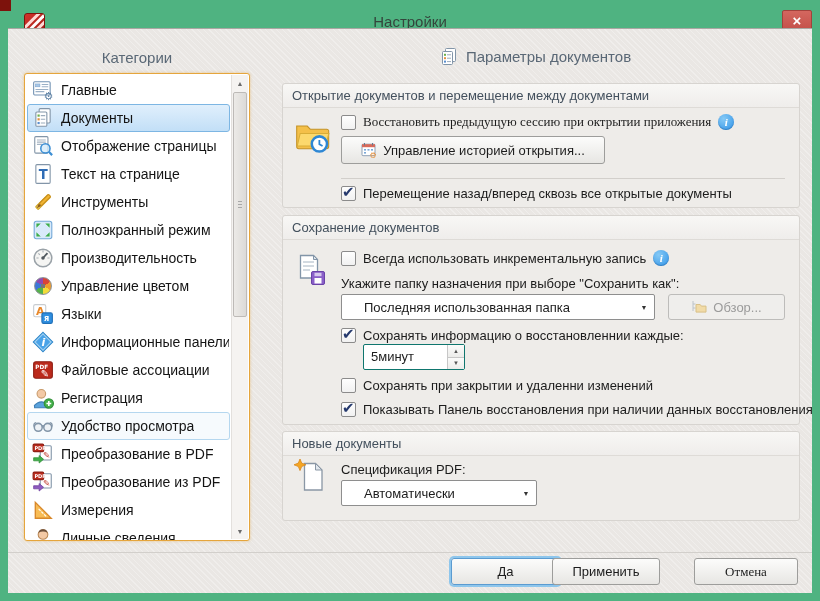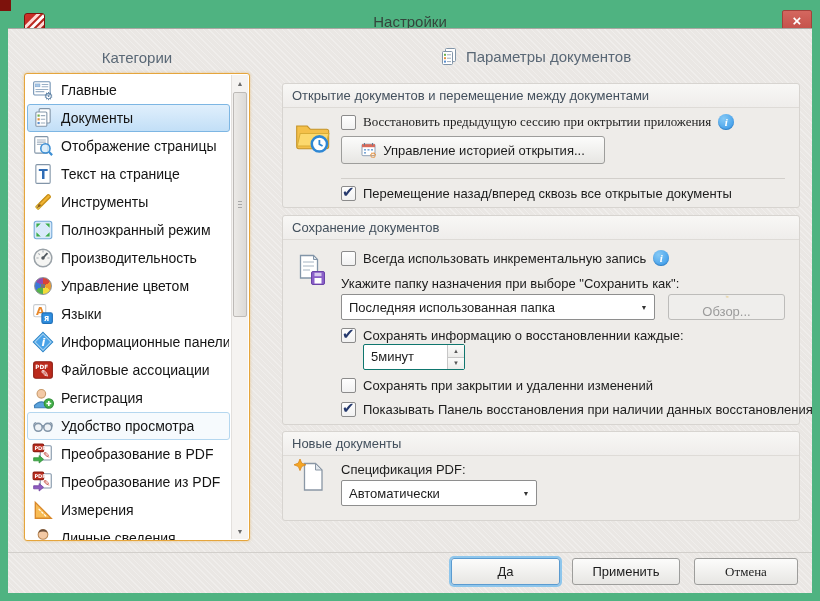--- a/index.html
+++ b/index.html
@@ -65,39 +65,39 @@
   .cb[data-checked="true"]::after{content:"✔";position:absolute;left:0px;top:-4px;font-size:15px;color:#25396d;}
   .info{width:16px;height:16px;border-radius:50%;background:radial-gradient(circle at 35% 30%,#85c9f5,#2f93e8);
     box-shadow:inset 0 -1px 1px rgba(0,60,120,.35);color:#fff;display:inline-flex;align-items:center;justify-content:center;
     font-size:11px;font-weight:bold;font-style:italic;font-family:"Liberation Serif","DejaVu Serif",serif;}
   .info::after{content:"i";}
   .lbl{position:absolute;font-size:13px;color:#1c1c1c;white-space:nowrap;}
   .divider{position:absolute;height:1px;background:#d2cfcb;}
   
   .btn{display:flex;align-items:center;justify-content:center;gap:6px;font-size:13px;color:#1c1c1c;
     background:linear-gradient(#fcfcfb,#e7e6e3);border:1px solid #9d9d9b;border-radius:3px;cursor:pointer;}
-  .btn[data-disabled="true"]{background:#efeeec;border-color:#bdbcba;color:#9b9b9b;cursor:default;flex-direction:column;}
+  .btn[data-disabled="true"]{background:#efeeec;border-color:#bdbcba;color:#9b9b9b;cursor:default;}
   .btn-history{position:absolute;left:58px;top:52px;width:264px;height:28px;}
   .btn-browse{position:absolute;left:385px;top:78px;width:117px;height:26px;}
   
   .combo{position:absolute;height:26px;background:#fff;border:1px solid #8e8e8e;border-radius:2px;display:flex;align-items:center;cursor:pointer;}
-  .combo-text{flex:1;padding:0 7px;font-size:13px;color:#1c1c1c;white-space:nowrap;overflow:hidden;}
+  .combo-text{flex:1;padding:0 22px;font-size:13px;color:#1c1c1c;white-space:nowrap;overflow:hidden;}
   .combo-arrow{width:20px;display:flex;align-items:center;justify-content:center;color:#333;font-size:7px;}
   .combo-arrow::after{content:"▼";}
   .spin{position:absolute;left:80px;top:128px;width:102px;height:26px;background:#fff;border:1px solid #0f766e;border-radius:2px;display:flex;}
   .spin-text{flex:1;padding:4px 0 0 7px;font-size:13px;color:#1c1c1c;}
   .spin-btns{width:17px;border-left:1px solid #c7c7c7;display:flex;flex-direction:column;}
   .spin-up,.spin-down{flex:1;display:flex;align-items:center;justify-content:center;font-size:6px;color:#555;cursor:pointer;background:linear-gradient(#fbfbfa,#ececea);}
   .spin-up{border-bottom:1px solid #c7c7c7;}
   .spin-up::after{content:"▲";} .spin-down::after{content:"▼";}
   
   .footer-line{position:absolute;left:0;right:0;top:523px;height:1px;background:#d2cfcb;}
   .fbtn{position:absolute;top:529px;height:27px;}
   .btn-ok{left:443px;width:109px;border:1px solid #5b9bd0;box-shadow:0 0 0 2px #8ec6ec;}
-  .btn-apply{left:564px;width:108px;}
+  .btn-apply{left:544px;width:108px;}
   .btn-cancel{left:686px;width:104px;font-family:Liberation Serif, serif;}
   text{font-family:"DejaVu Sans",sans-serif;}
 </style>
 </head>
 <body>
 
 <div id="win">
   <div class="artifact"></div>
 
   <div class="titlebar">

